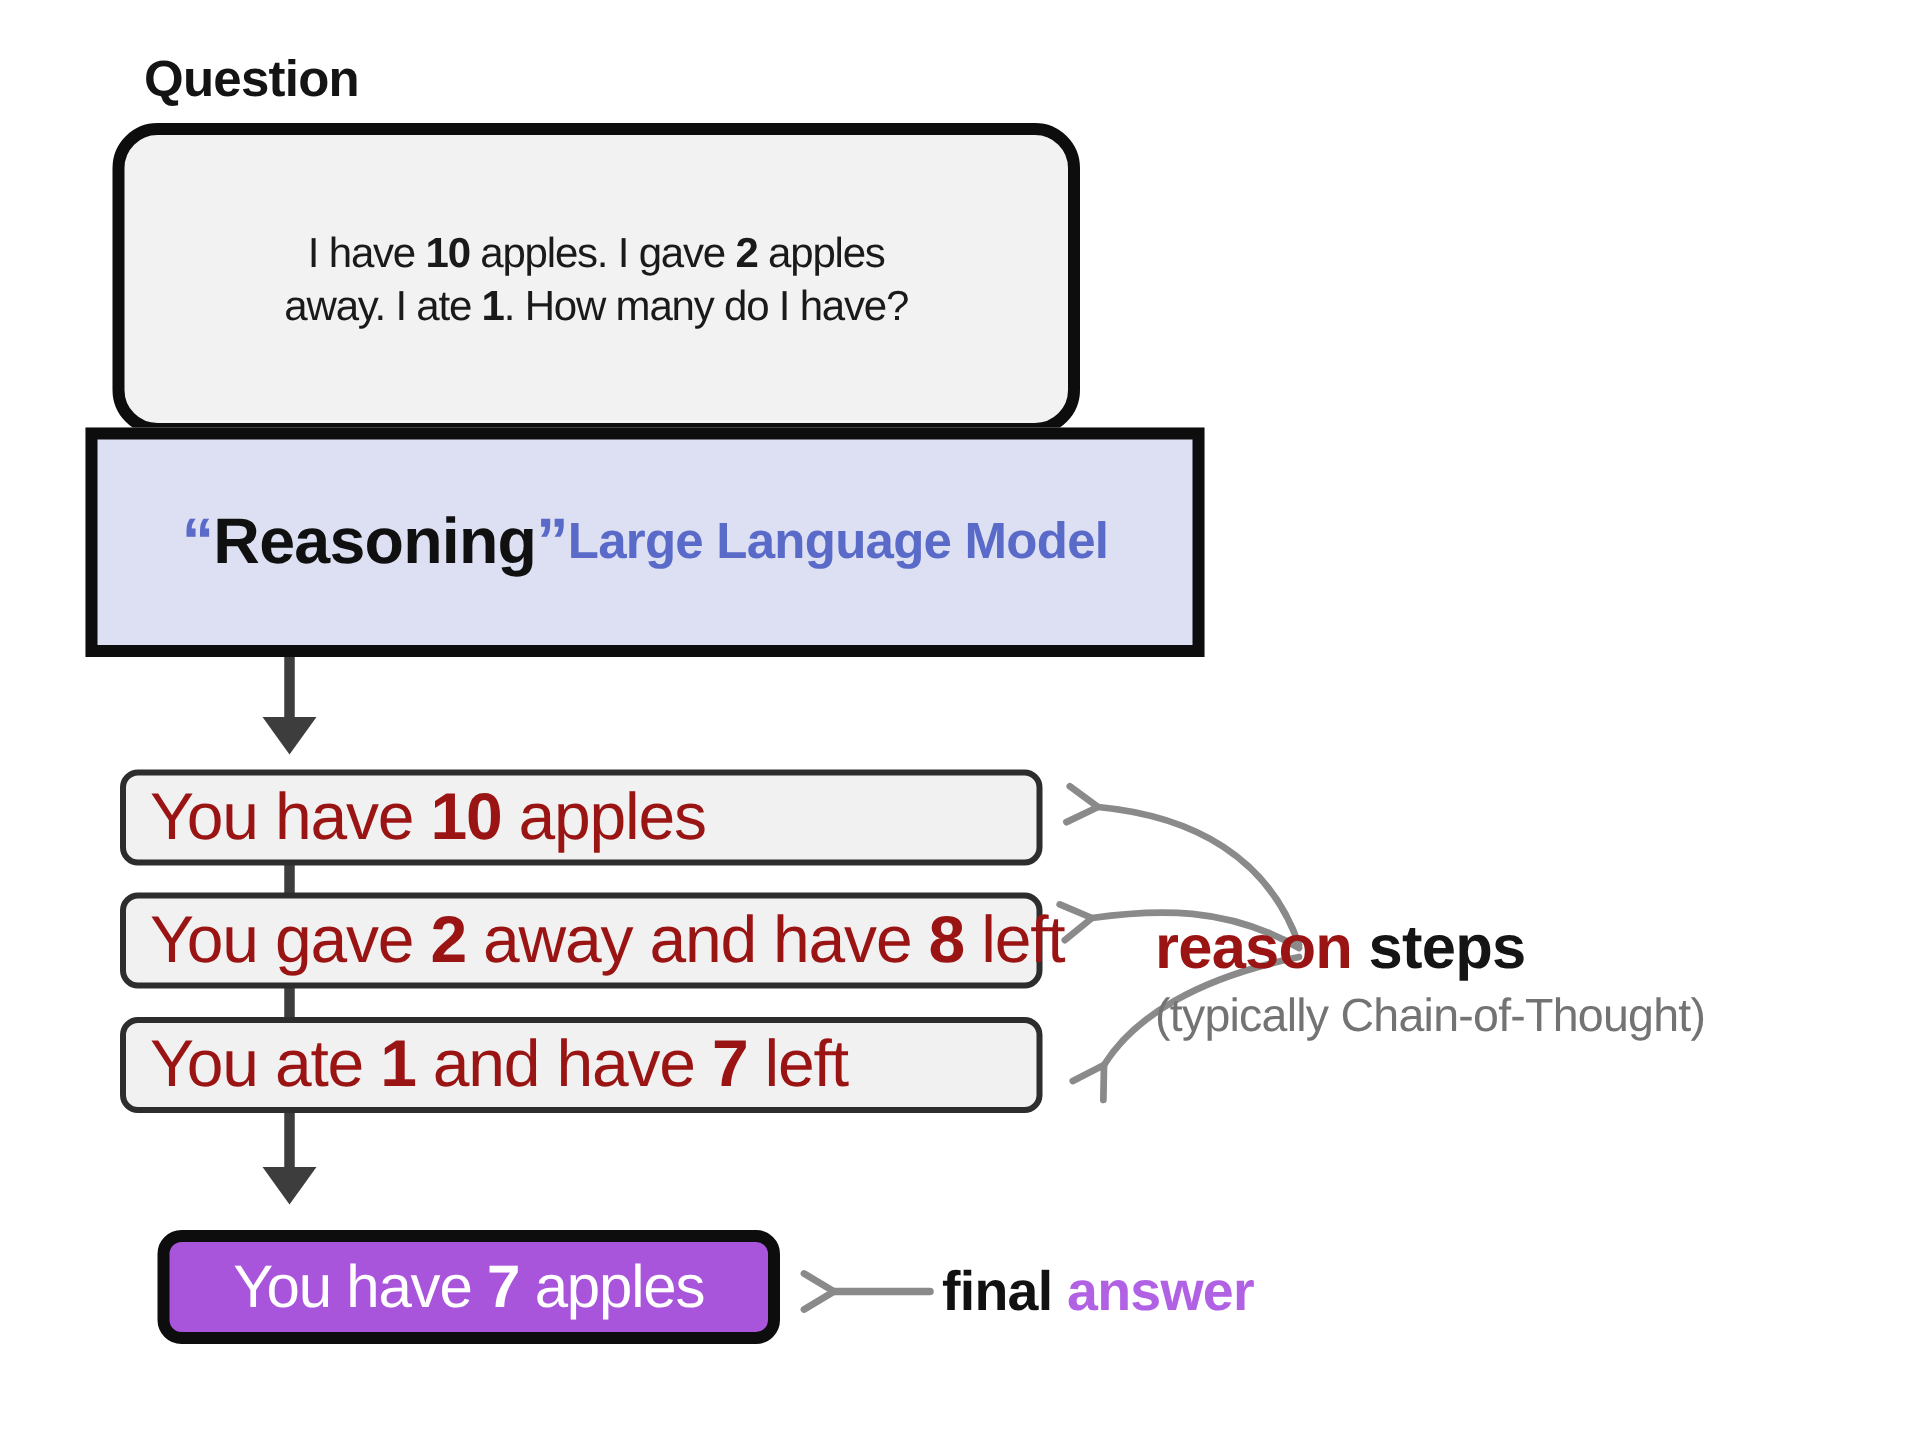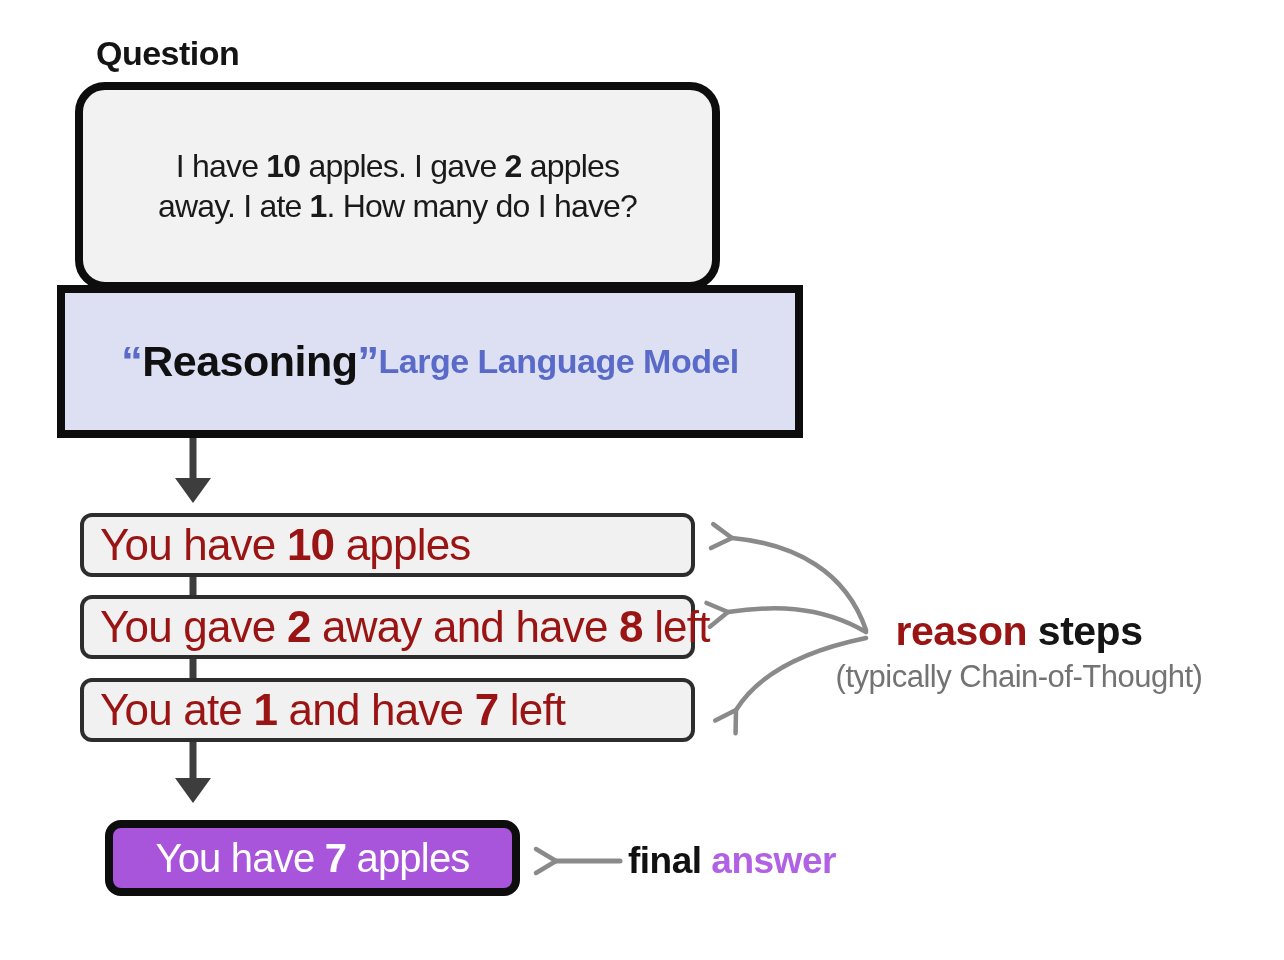--- a/index.html
+++ b/index.html
@@ -33,21 +33,21 @@
     left:96px;top:34px;
     font-size:34px;font-weight:700;color:var(--text-dark);
     letter-spacing:-0.5px;
   }
   .question-box{
     left:75px;top:82px;width:645px;height:208px;
     background:var(--box-gray);
     border:8px solid var(--border-black);
     border-radius:30px;
     display:flex;flex-direction:column;align-items:center;justify-content:center;
-    font-size:32px;color:#1a1a1a;letter-spacing:-0.8px;line-height:1.25;
+    font-size:28px;color:#1a1a1a;letter-spacing:-0.8px;line-height:1.25;
     text-align:center;white-space:nowrap;
   }
   .llm-box{
     left:57px;top:285px;width:746px;height:153px;
     background:var(--lavender);
     border:8px solid var(--border-black);
     display:flex;align-items:center;justify-content:center;
     text-align:center;line-height:1.35;white-space:nowrap;
   }
   .llm-line1{font-size:43px;font-weight:700;color:#101010;letter-spacing:-0.5px;}
@@ -70,22 +70,22 @@
   .final-box{
     left:105px;top:820px;width:415px;height:76px;
     background:var(--purple);
     border:8px solid var(--border-black);
     border-radius:16px;
     display:flex;align-items:center;justify-content:center;
     font-size:40px;color:#ffffff;letter-spacing:-0.8px;white-space:nowrap;
   }
 
   .reason-steps-label{
-    left:794px;top:608px;width:450px;
-    text-align:center;z-index:2;
+    left:770px;top:608px;width:450px;
+    text-align:left;z-index:2;
   }
   .reason-steps-line1{font-size:41px;font-weight:700;color:#151515;letter-spacing:-0.5px;}
   .reason-steps-line2{font-size:31px;color:#737373;letter-spacing:-0.5px;margin-top:4px;}
 
   .final-answer-label{
     left:628px;top:840px;
     font-size:37px;font-weight:700;color:#111111;letter-spacing:-0.5px;
     white-space:nowrap;z-index:2;
   }
 </style>

